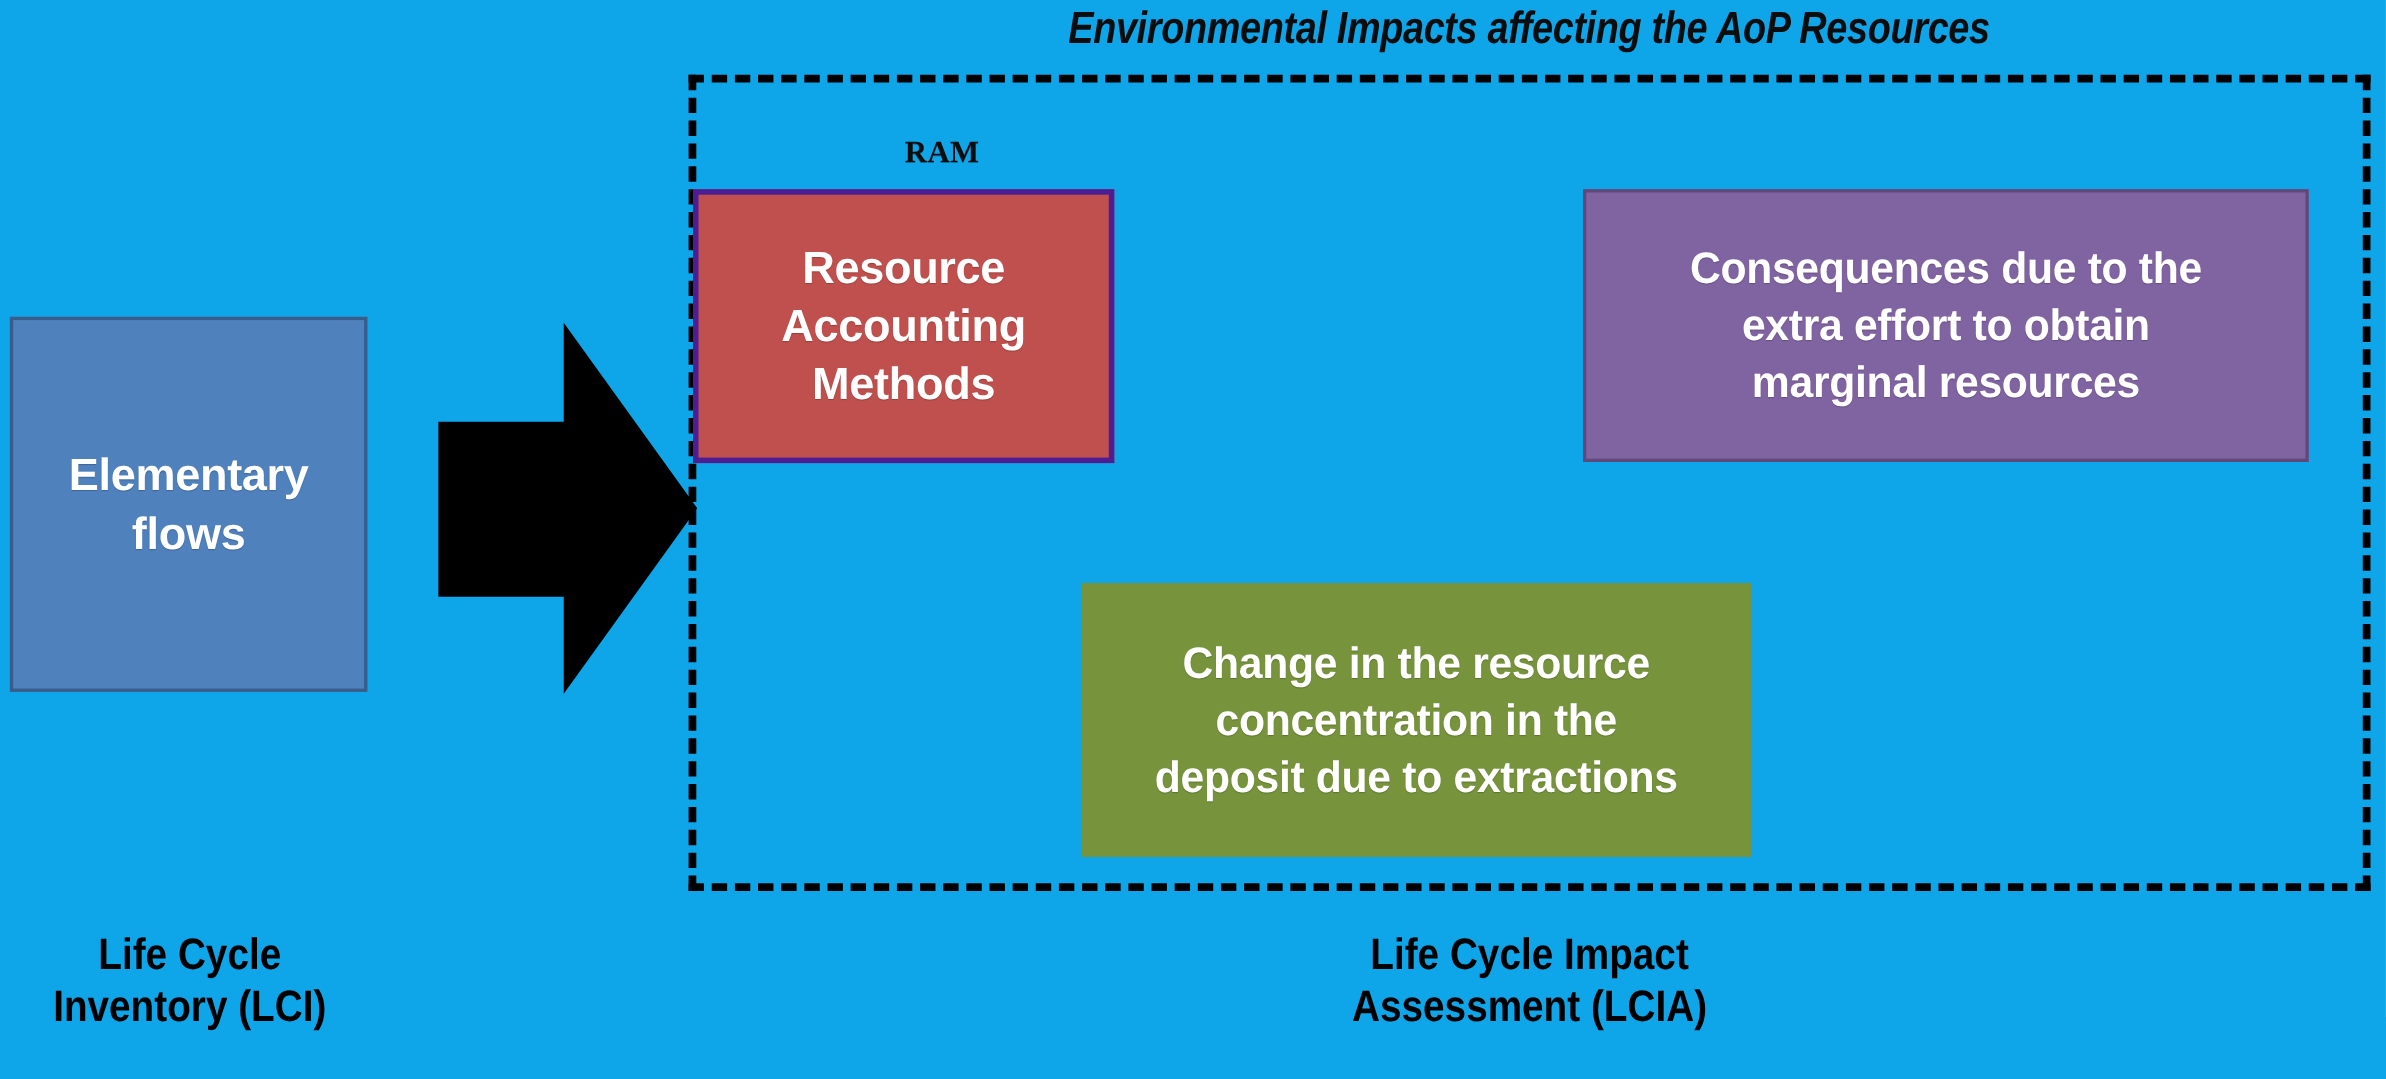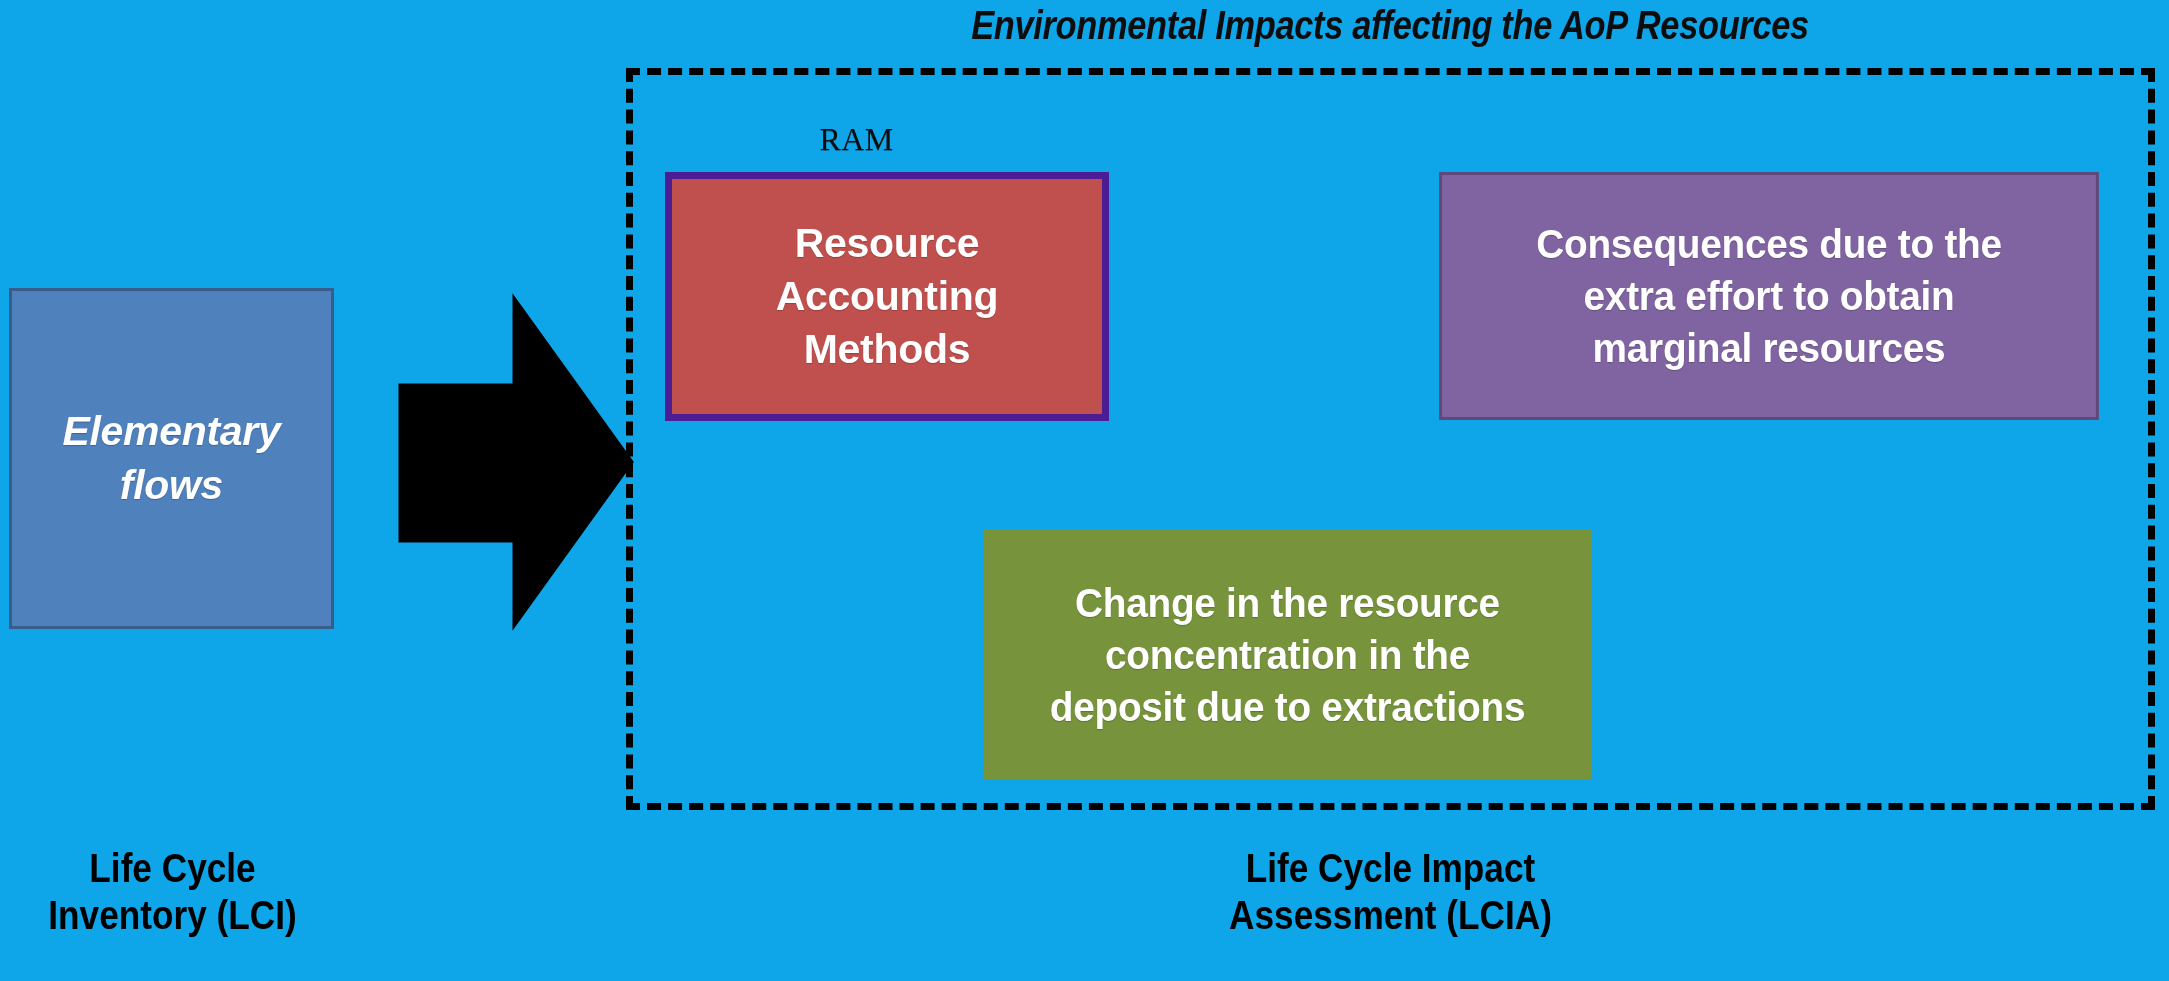--- a/index.html
+++ b/index.html
@@ -69,30 +69,29 @@
   }
 
   .box-elementary {
     left: 9px;
     top: 288px;
     width: 325px;
     height: 341px;
     background: #4f81bd;
     border: 3px solid #385d8a;
     font-size: 41px;
-    font-style: italic;
   }
 
   .box-ram {
-    left: 665px;
+    left: 630px;
     top: 172px;
-    width: 444px;
+    width: 383px;
     height: 249px;
     background: #c0504d;
-    border: 7px solid #4c1d95;
+    border: 5px solid #4c1d95;
     font-size: 41px;
   }
 
   .box-endpoint {
     left: 1429px;
     top: 172px;
     width: 680px;
     height: 248px;
     background: #8064a2;
     border: 3px solid #5f497a;
@@ -117,22 +116,22 @@
     display: block;
     width: 100%;
     white-space: pre-line;
   }
 
   
   .node-caption {
     position: absolute;
     text-align: center;
     font-family: "Liberation Serif", serif;
-    font-weight: normal;
-    font-size: 32px;
+    font-weight: bold;
+    font-size: 28px;
     line-height: 42px;
     color: #0d0d0d;
     letter-spacing: 0.4px;
     white-space: nowrap;
     text-shadow: 0 1px 0 rgba(0,0,0,0.35);
   }
   .cap-ram      { left: 665px;  top: 118px; width: 383px; }
   .cap-endpoint { left: 1429px; top: 118px; width: 680px; }
   .cap-midpoint { left: 974px;  top: 478px; width: 627px; }
 

